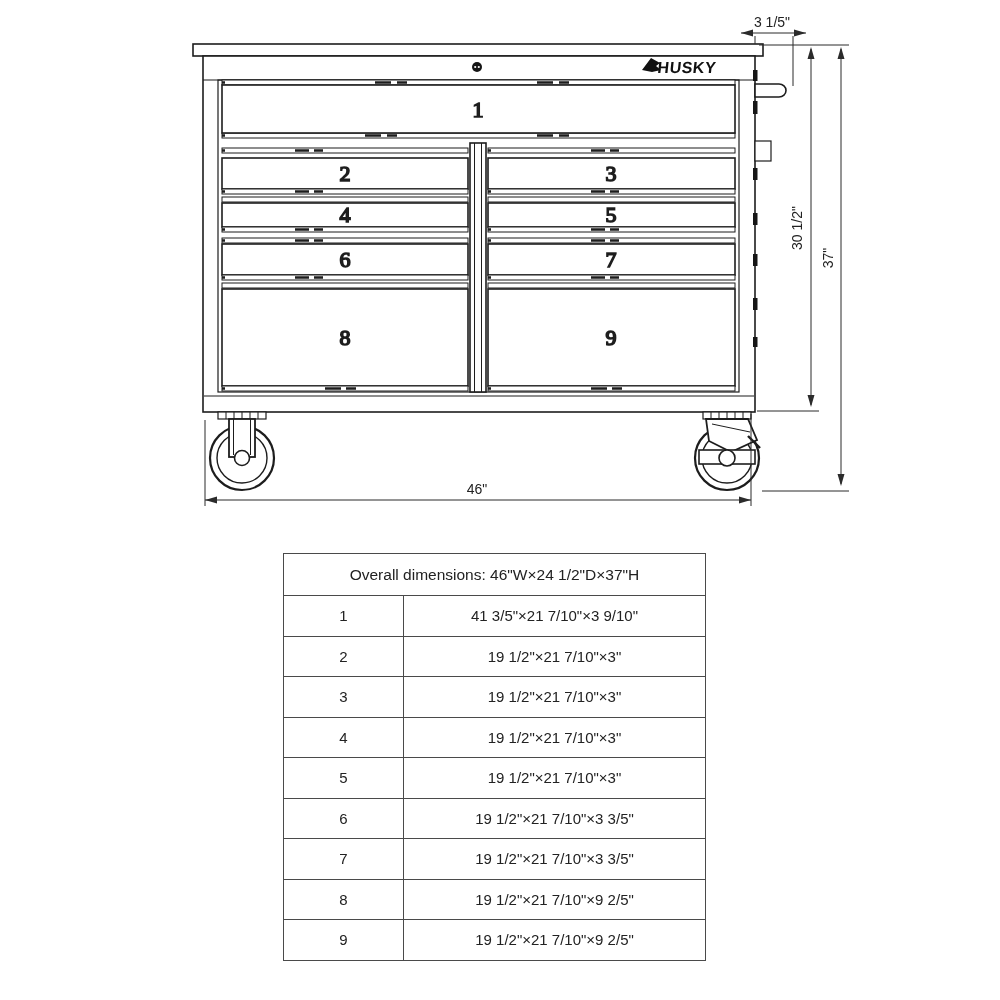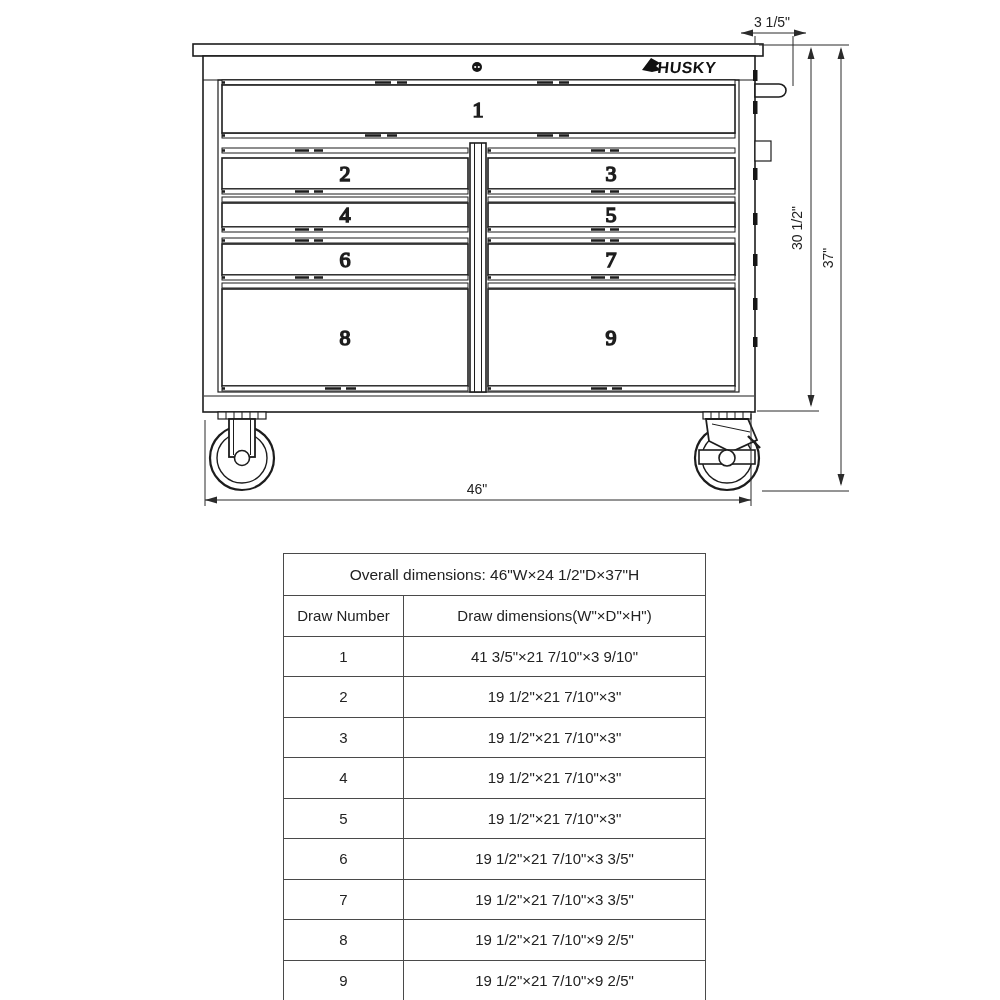--- a/index.html
+++ b/index.html
@@ -182,24 +182,20 @@
   <table class="spec-table">
     <colgroup>
         <col class="col-num">
         <col class="col-dim">
       </colgroup>
     <tbody>
       <tr>
         <td class="title-cell" colspan="2">Overall dimensions: 46"W×24 1/2"D×37"H</td>
       </tr>
       <tr>
-        <td>Draw Number</td>
-        <td>Draw dimensions(W"×D"×H")</td>
-      </tr>
-      <tr>
         <td>1</td>
         <td>41 3/5"×21 7/10"×3 9/10"</td>
       </tr>
       <tr>
         <td>2</td>
         <td>19 1/2"×21 7/10"×3"</td>
       </tr>
       <tr>
         <td>3</td>
         <td>19 1/2"×21 7/10"×3"</td>

